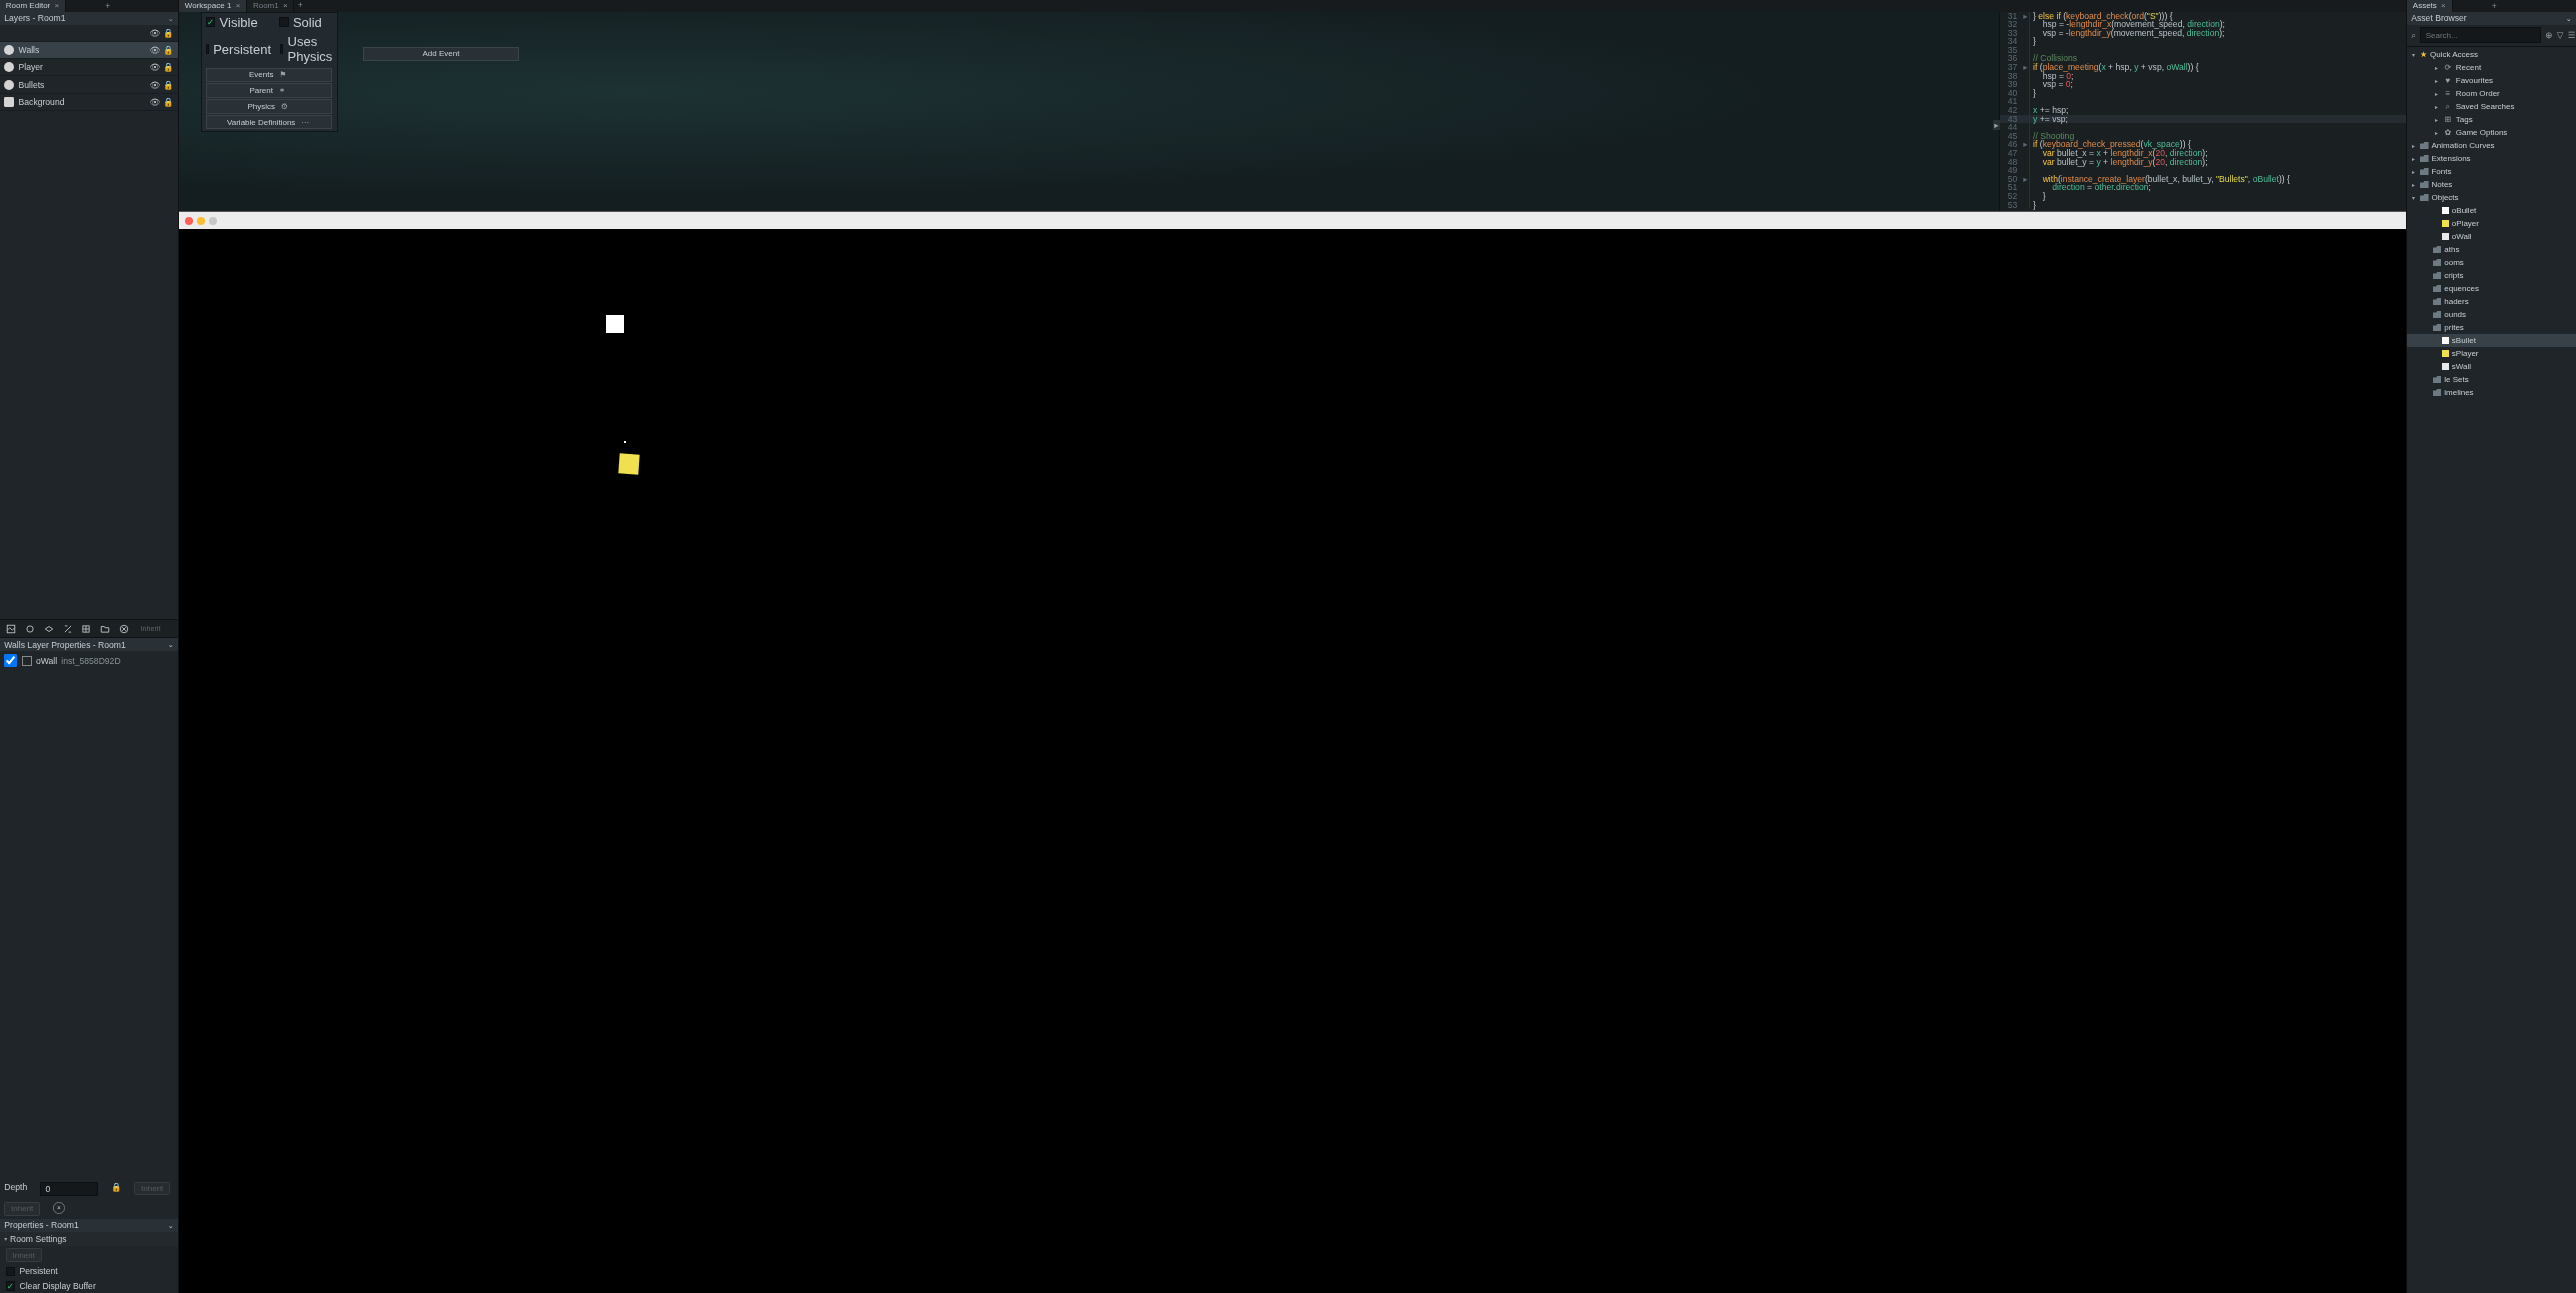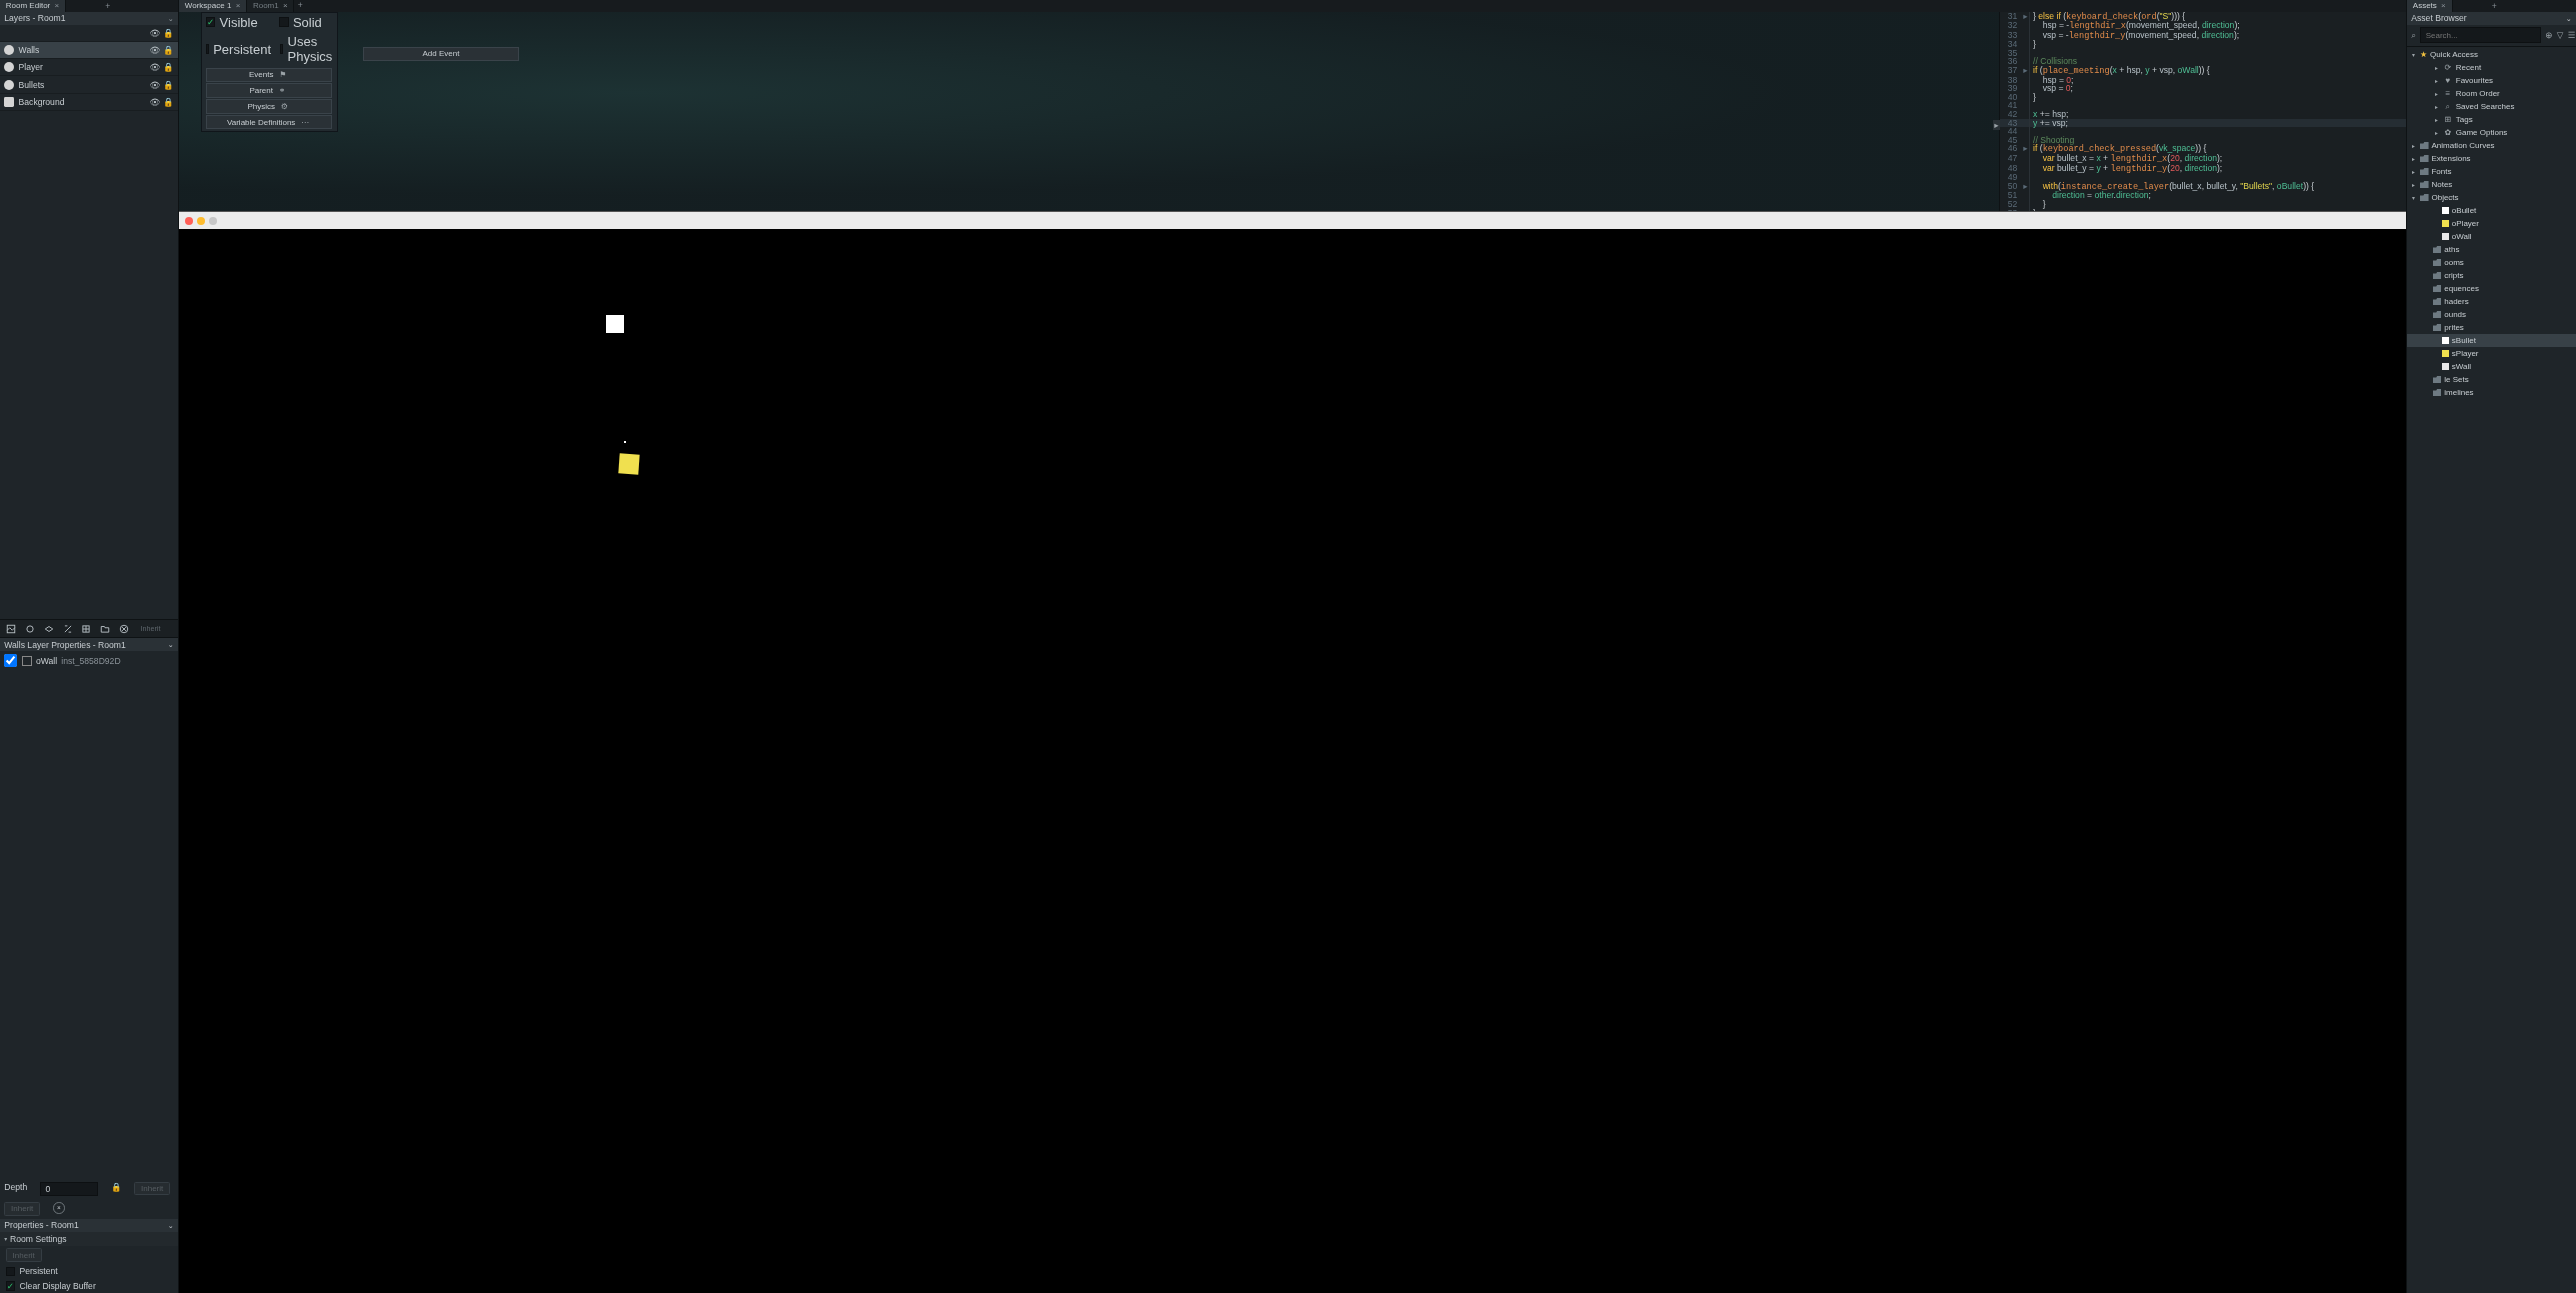--- a/index.html
+++ b/index.html
@@ -67,21 +67,21 @@
 
 
 .code-col { width:407px; margin-left:auto; background:#1a1f22; border-left:0.7px solid #0e1214; position:relative; }
 .code-col .gutter-handle { position:absolute; left:-7.2px; top:108px; width:7.2px; height:10px; background:#2a3136; display:flex; align-items:center; justify-content:center; color:#9aa2a7;}
 .code { font-family:Consolas,Menlo,monospace; font-size:8.6px; line-height:8.6px; }
 .code-line { display:flex; }
 .ln { width:21.6px; text-align:right; color:#5a6a77; padding-right:4.3px; background:#1a1f22; flex:0 0 auto; }
 .fold { width:8.6px; text-align:center; color:#5a6a77; background:#1a1f22; flex:0 0 auto; border-right:0.7px solid #2a3136; }
 .codetxt { padding-left:2.9px; white-space:pre; flex:1; }
 .codetxt .kw { color:#f9c444; }
-.codetxt .fn { color:#e28c4b;font-family:Liberation Mono, monospace; }
+.codetxt .fn { color:#e28c4b; }
 .codetxt .num { color:#e05a5a; }
 .codetxt .str { color:#e6d84f; }
 .codetxt .cm { color:#5d8a5d; }
 .codetxt .res { color:#4fbf95; }
 .codetxt .op { color:#c8ced2; }
 .codetxt .var { color:#b9c3c9; }
 .code-line.hl { background:#252d33; }
 .code-line.hl .ln, .code-line.hl .fold { background:#252d33; }
 
 .top-flex { display:flex; height:202px; }

